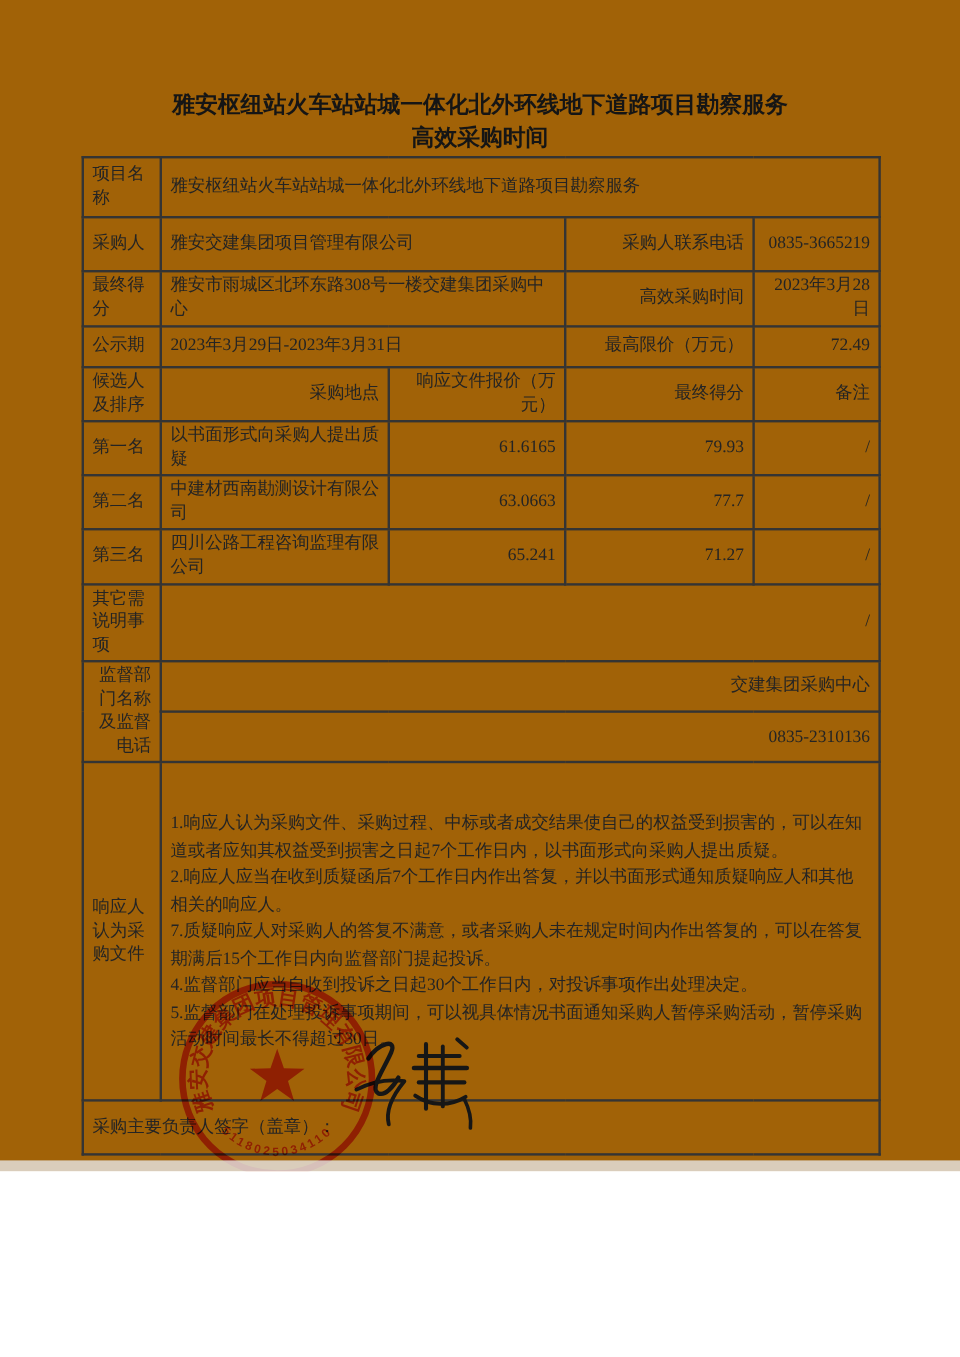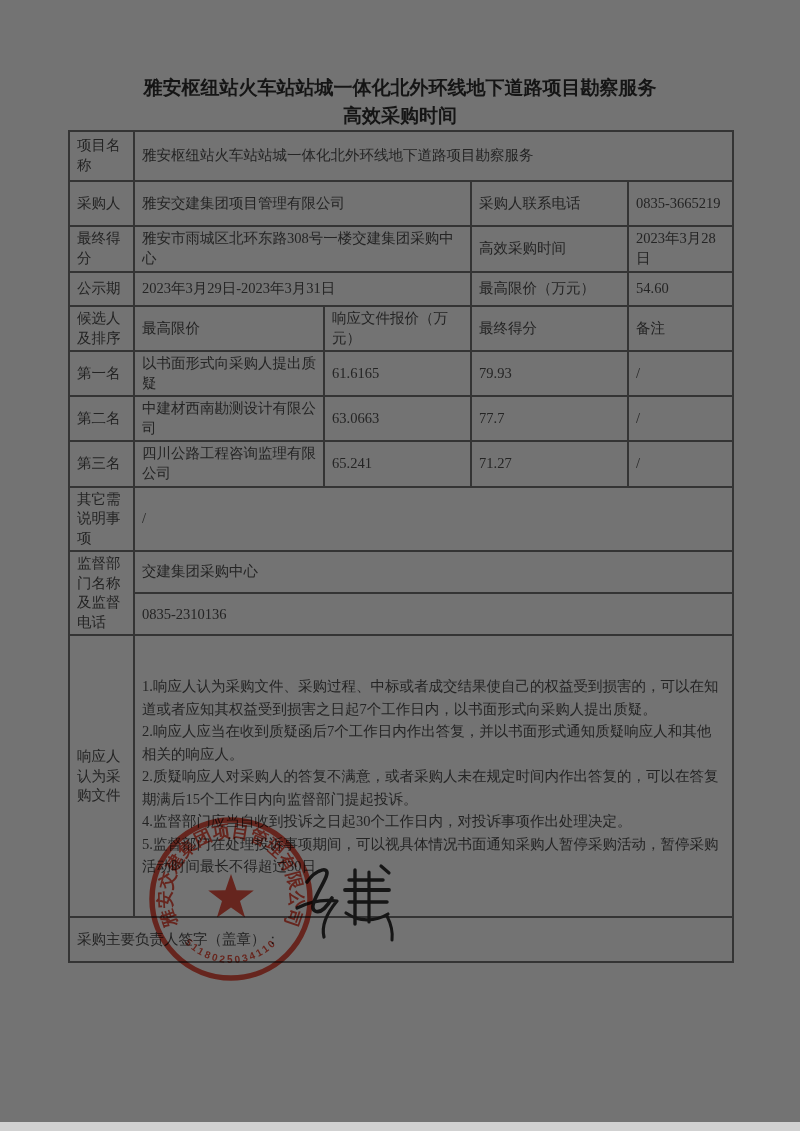--- a/index.html
+++ b/index.html
@@ -1,36 +1,36 @@
 <!DOCTYPE html>
 <html><head>
 <meta charset="utf-8">
 <style>
   html,body{margin:0;padding:0;background:#ffffff;}
   .page{
-    position:relative; width:800px; height:1131px; background:#737373;
+    position:relative; width:800px; height:976px; background:#a16207;
     font-family:"Liberation Serif","DejaVu Serif",serif; color:#1f1f1f;
     overflow:hidden;
   }
   .doc-title{
     position:absolute; top:74px; left:0; width:100%;
     text-align:center; font-family:"Liberation Sans","DejaVu Sans",sans-serif;
     font-size:19px; font-weight:bold; color:#151515; line-height:1.45;
   }
   table.result{
     position:absolute; left:68px; top:130px; width:664px;
     border-collapse:collapse; table-layout:fixed;
     font-size:14.5px; color:#242424;
   }
   table.result td{
     border:2px solid #343434; padding:2px 7px;
     vertical-align:middle; line-height:1.35; word-break:break-all;
   }
   td.lab{padding:2px 4px;}
-  td.cen{text-align:left;}
+  td.cen{text-align:right;}
   td.topv{vertical-align:top; padding-top:5px;}
   tr.h50{height:50px;} tr.h45{height:45px;} tr.h46{height:46px;}
   tr.h34{height:34px;} tr.h44{height:44px;} tr.h42{height:42px;}
   tr.h40{height:40px;} tr.h38{height:38px;} tr.h282{height:282px;}
   .obj-text p{margin:0; line-height:1.55;}
   .objection-cell{padding:6px 10px 10px 9px;border-radius:29px;}
   
   .seal{
     position:absolute; left:146px; top:814px; width:170px; height:170px;
     opacity:.88; mix-blend-mode:multiply; pointer-events:none;
@@ -81,26 +81,26 @@
       <td class="lab">最终得分</td>
       <td colspan="2">雅安市雨城区北环东路308号一楼交建集团采购中心</td>
       <td class="cen">高效采购时间</td>
       <td class="cen">2023年3月28日</td>
     </tr>
 
     <tr class="h34">
       <td class="lab">公示期</td>
       <td colspan="2">2023年3月29日-2023年3月31日</td>
       <td class="cen">最高限价（万元）</td>
-      <td class="cen">54.60</td>
+      <td class="cen">72.49</td>
     </tr>
 
     <tr class="h44">
       <td class="lab">候选人及排序</td>
-      <td class="cen">最高限价</td>
+      <td class="cen">采购地点</td>
       <td class="cen">响应文件报价（万元）</td>
       <td class="cen">最终得分</td>
       <td class="cen">备注</td>
     </tr>
 
     <tr class="h44">
       <td class="lab">第一名</td>
       <td>以书面形式向采购人提出质疑</td>
       <td class="cen">61.6165</td>
       <td class="cen">79.93</td>
@@ -135,21 +135,21 @@
     <tr class="h38">
       <td class="cen" colspan="4">0835-2310136</td>
     </tr>
 
     <tr class="h282">
       <td class="lab">响应人认为采购文件</td>
       <td class="objection-cell" colspan="4">
         <div class="obj-text">
           <p>1.响应人认为采购文件、采购过程、中标或者成交结果使自己的权益受到损害的，可以在知道或者应知其权益受到损害之日起7个工作日内，以书面形式向采购人提出质疑。</p>
           <p>2.响应人应当在收到质疑函后7个工作日内作出答复，并以书面形式通知质疑响应人和其他相关的响应人。</p>
-          <p>2.质疑响应人对采购人的答复不满意，或者采购人未在规定时间内作出答复的，可以在答复期满后15个工作日内向监督部门提起投诉。</p>
+          <p>7.质疑响应人对采购人的答复不满意，或者采购人未在规定时间内作出答复的，可以在答复期满后15个工作日内向监督部门提起投诉。</p>
           <p>4.监督部门应当自收到投诉之日起30个工作日内，对投诉事项作出处理决定。</p>
           <p>5.监督部门在处理投诉事项期间，可以视具体情况书面通知采购人暂停采购活动，暂停采购活动时间最长不得超过30日。</p>
         </div>
       </td>
     </tr>
 
     <tr class="h45">
       <td colspan="5">采购主要负责人签字（盖章）：</td>
     </tr>
   </tbody>

